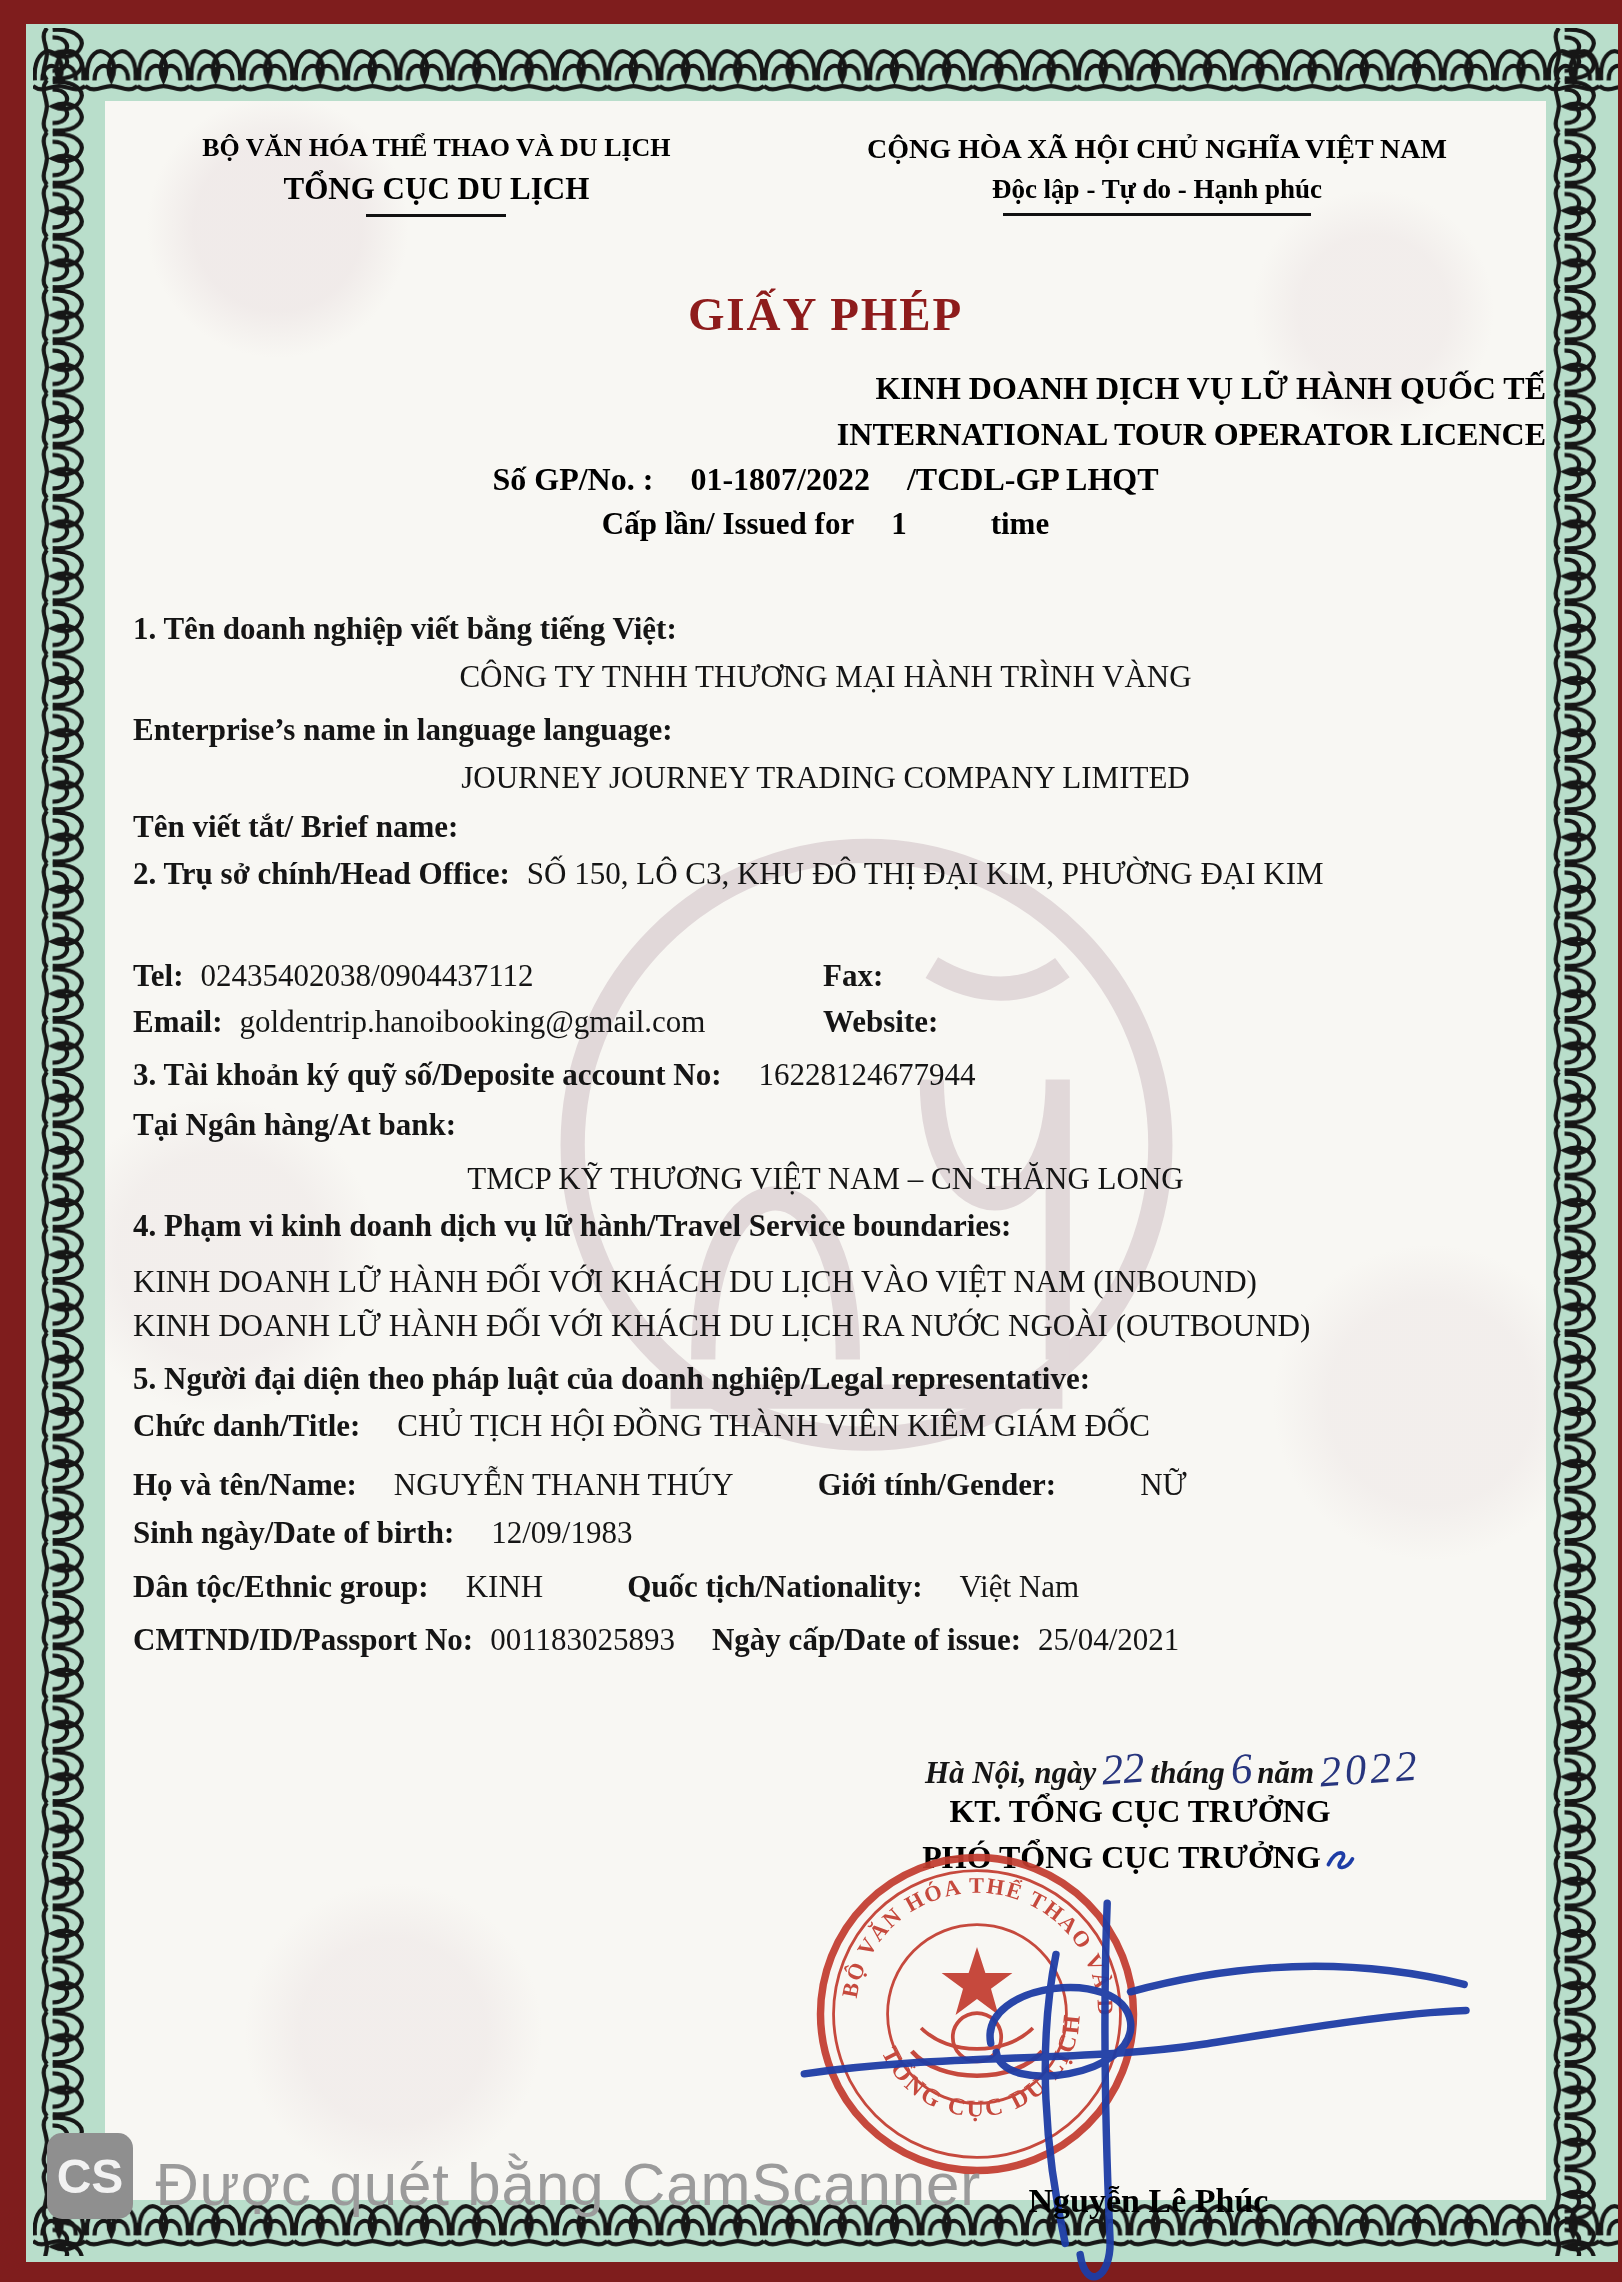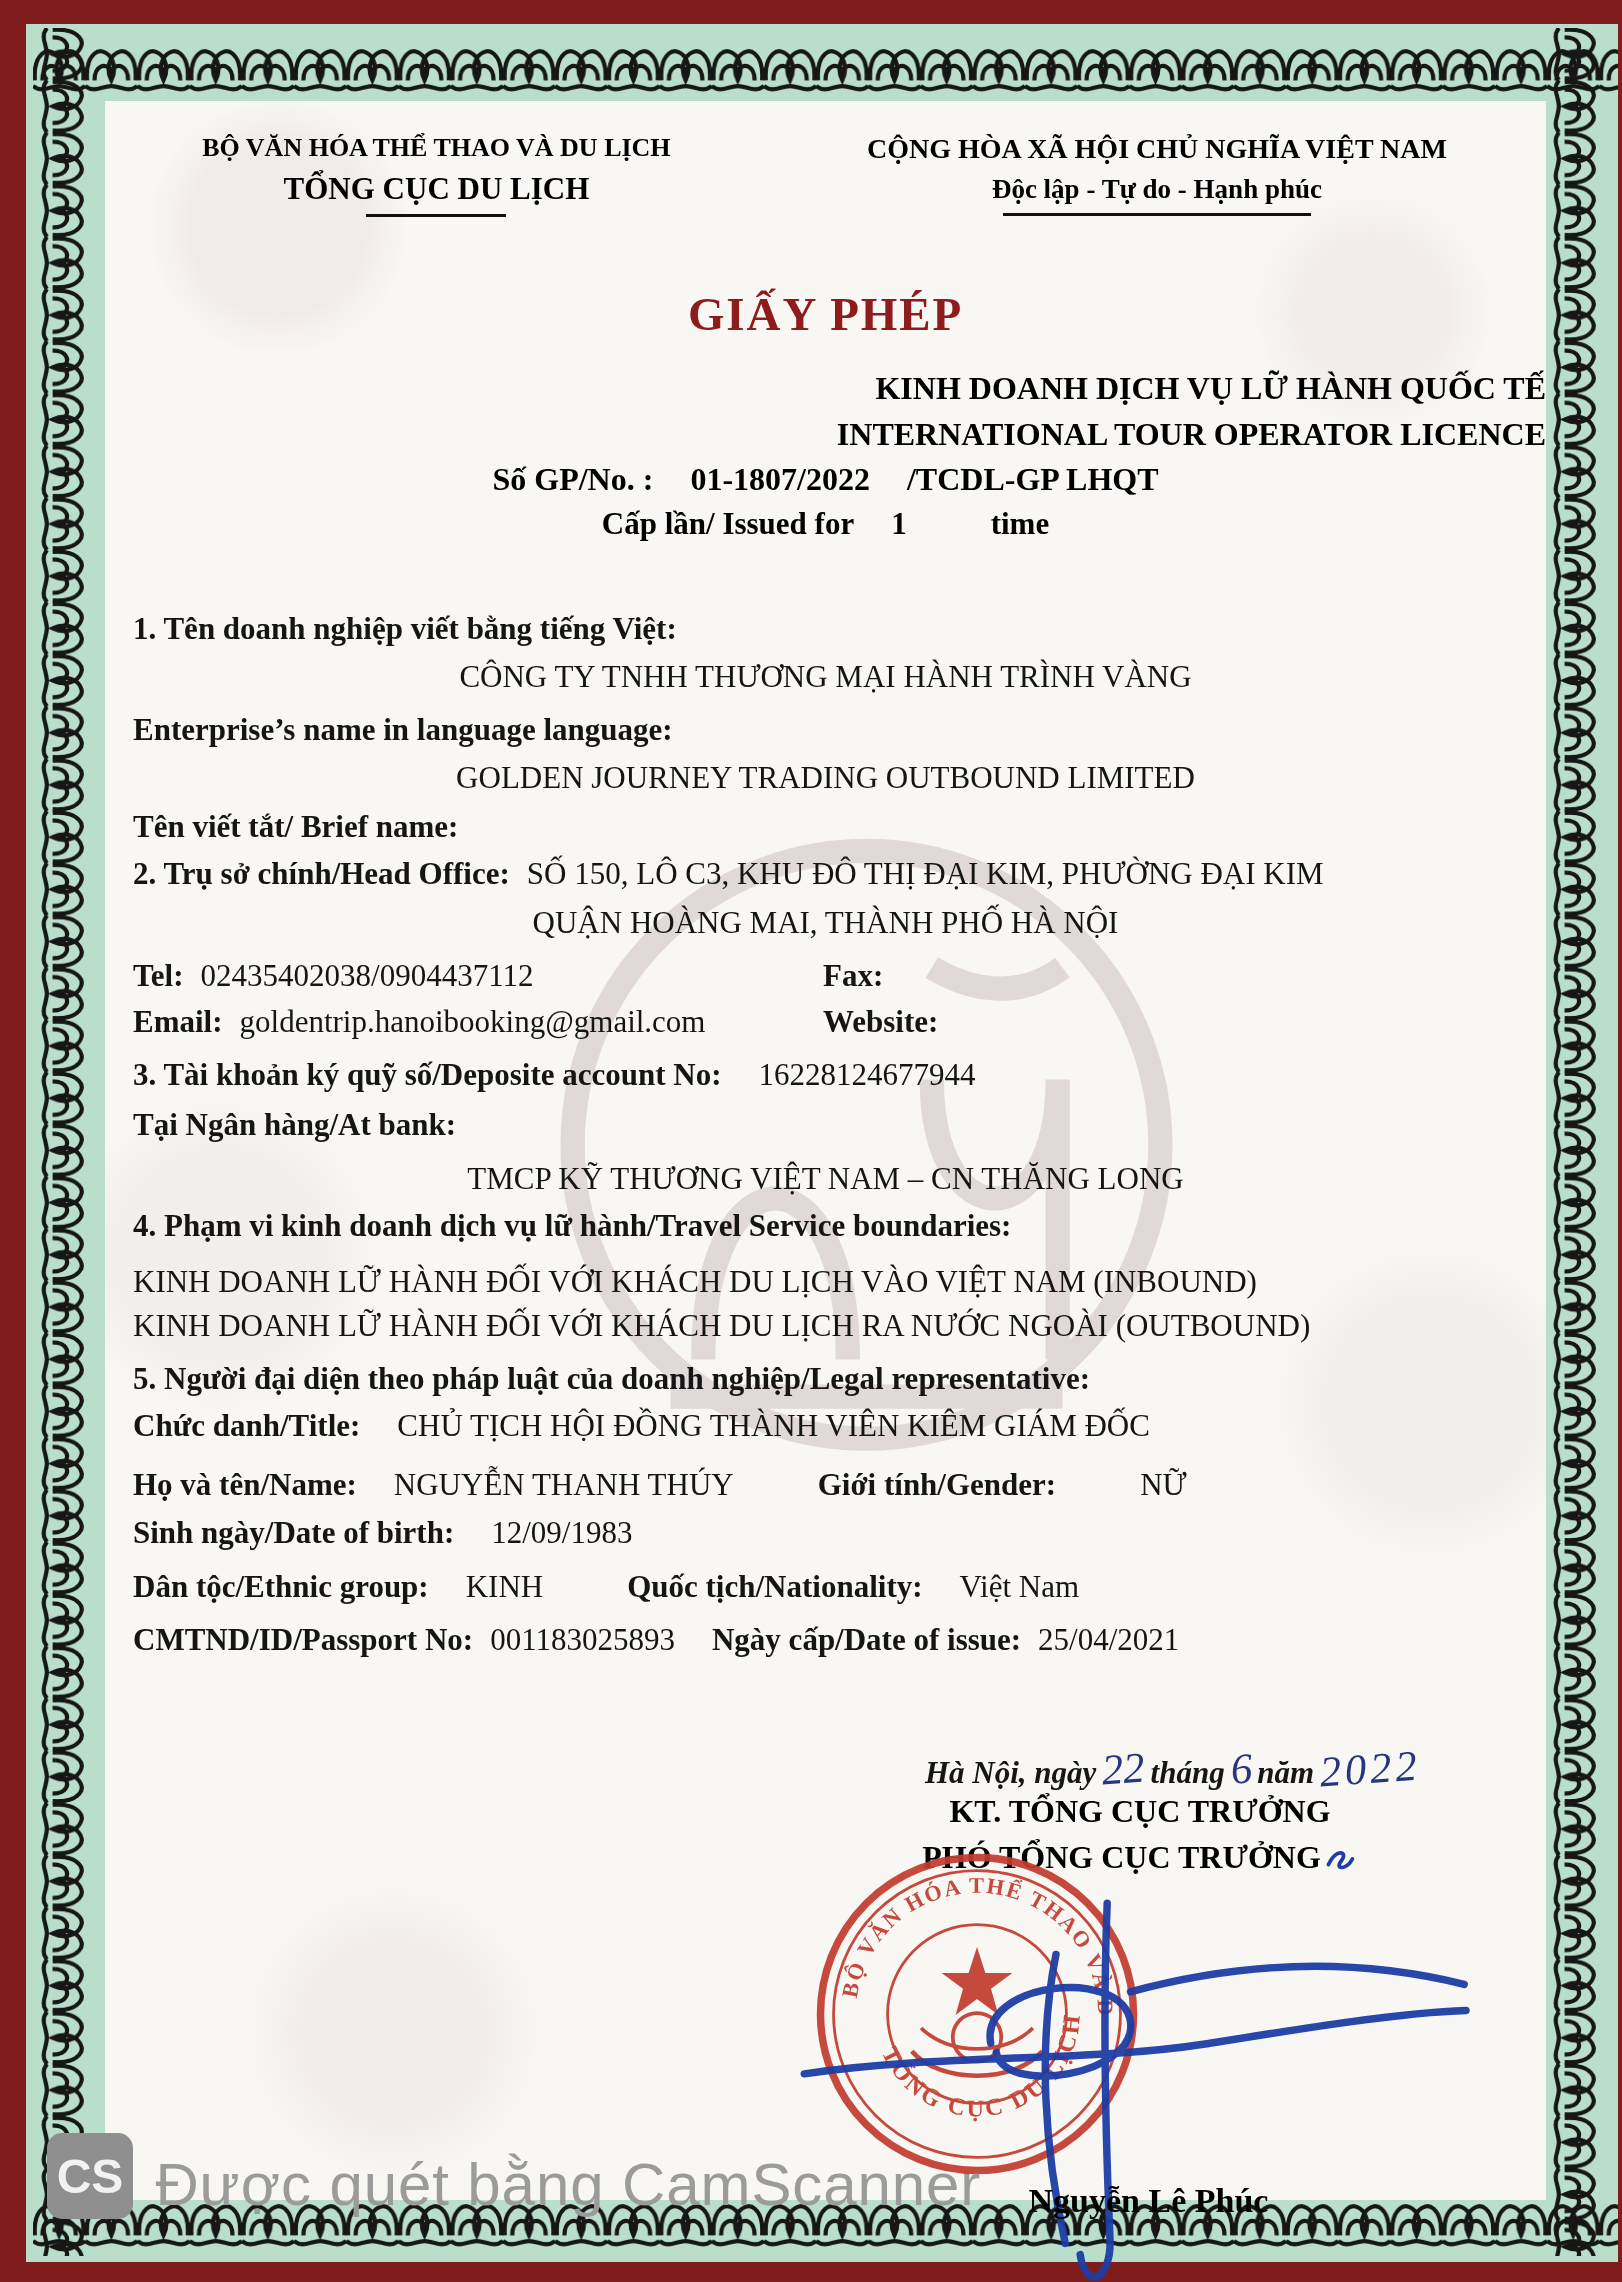--- a/index.html
+++ b/index.html
@@ -118,27 +118,26 @@
     <div class="no-line">
       <span>Số GP/No. :</span><span class="gap-m"></span><span>01-1807/2022</span><span class="gap-m"></span><span>/TCDL-GP LHQT</span>
     </div>
     <div class="issued-line">
       <span>Cấp lần/ Issued for</span><span class="gap-m"></span><span>1</span><span class="gap-l"></span><span>time</span>
     </div>
 
     <div class="line ind b" style="top:510px;">1. Tên doanh nghiệp viết bằng tiếng Việt:</div>
     <div class="line center" style="top:558px;">CÔNG TY TNHH THƯƠNG MẠI HÀNH TRÌNH VÀNG</div>
     <div class="line ind b" style="top:611px;">Enterprise’s name in language language:</div>
-    <div class="line center" style="top:659px;">GOLDEN JOURNEY TRADING OUTBOUND LIMITED</div>
+    <div class="line center" style="top:659px;">JOURNEY JOURNEY TRADING COMPANY LIMITED</div>
     <div class="line ind b" style="top:708px;">Tên viết tắt/ Brief name:</div>
 
     <div class="line ind" style="top:755px;">
       <span class="b">2. Trụ sở chính/Head Office:</span><span class="gap-s"></span><span>SỐ 150, LÔ C3, KHU ĐÔ THỊ ĐẠI KIM, PHƯỜNG ĐẠI KIM</span>
     </div>
-    <div class="line center" style="top:804px;">QUẬN HOÀNG MAI, THÀNH PHỐ HÀ NỘI</div>
     <div class="line ind" style="top:857px;">
       <span class="b">Tel:</span><span class="gap-s"></span><span>02435402038/0904437112</span>
     </div>
     <div class="line b" style="top:857px;left:718px;">Fax:</div>
     <div class="line ind" style="top:903px;">
       <span class="b">Email:</span><span class="gap-s"></span><span>goldentrip.hanoibooking@gmail.com</span>
     </div>
     <div class="line b" style="top:903px;left:718px;">Website:</div>
 
     <div class="line ind" style="top:956px;">

